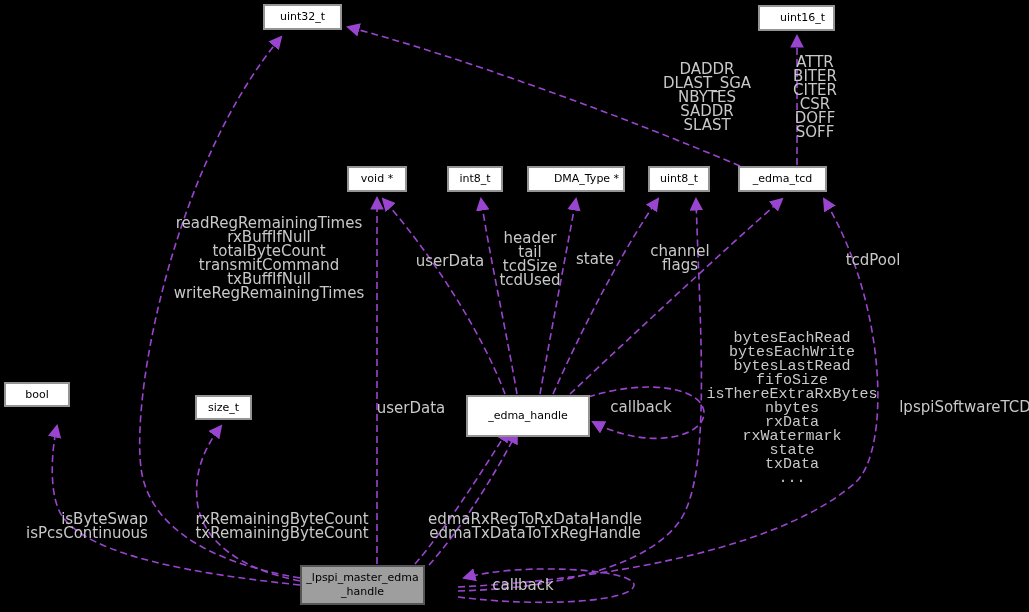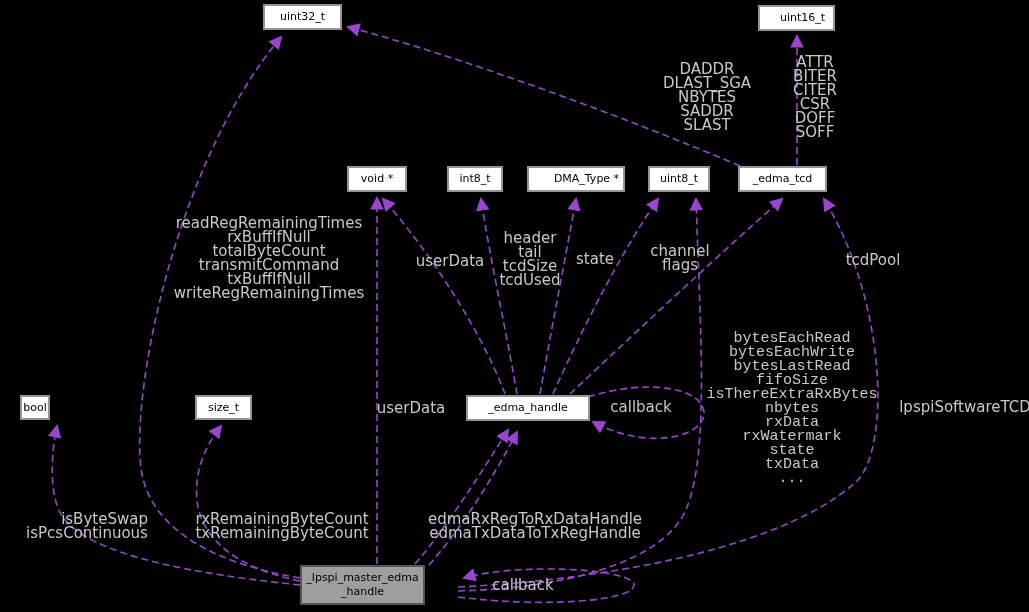--- a/index.html
+++ b/index.html
@@ -59,23 +59,23 @@
     </g>
   </svg>
 
   <div class="node" style="left:263px;top:4px;width:79px;height:26px;">uint32_t</div>
   <div class="node" style="left:758px;top:5px;width:77px;height:26px;padding-left:12px;">uint16_t</div>
   <div class="node" style="left:347px;top:166px;width:60px;height:26px;">void *</div>
   <div class="node" style="left:447px;top:166px;width:56px;height:26px;">int8_t</div>
   <div class="node" style="left:527px;top:166px;width:98px;height:26px;padding-left:21px;">DMA_Type *</div>
   <div class="node" style="left:648px;top:166px;width:62px;height:26px;">uint8_t</div>
   <div class="node" style="left:738px;top:166px;width:89px;height:26px;">_edma_tcd</div>
-  <div class="node" style="left:4px;top:395px;width:30px;height:25px;margin-left:16px;">bool</div>
+  <div class="node" style="left:4px;top:382px;width:66px;height:25px;">bool</div>
   <div class="node" style="left:195px;top:395px;width:57px;height:25px;">size_t</div>
-  <div class="node" style="left:466px;top:395px;width:124px;height:26px;text-align:right;">_edma_handle</div>
+  <div class="node" style="left:466px;top:395px;width:124px;height:42px;text-align:right;">_edma_handle</div>
   <div class="node current" style="left:300px;top:565px;width:125px;height:40px;">_lpspi_master_edma
 _handle</div>
 
   <div class="elabel" style="left:269px;top:258px;">readRegRemainingTimes
 rxBuffIfNull
 totalByteCount
 transmitCommand
 txBuffIfNull
 writeRegRemainingTimes</div>
   <div class="elabel" style="left:707px;top:97px;">DADDR

